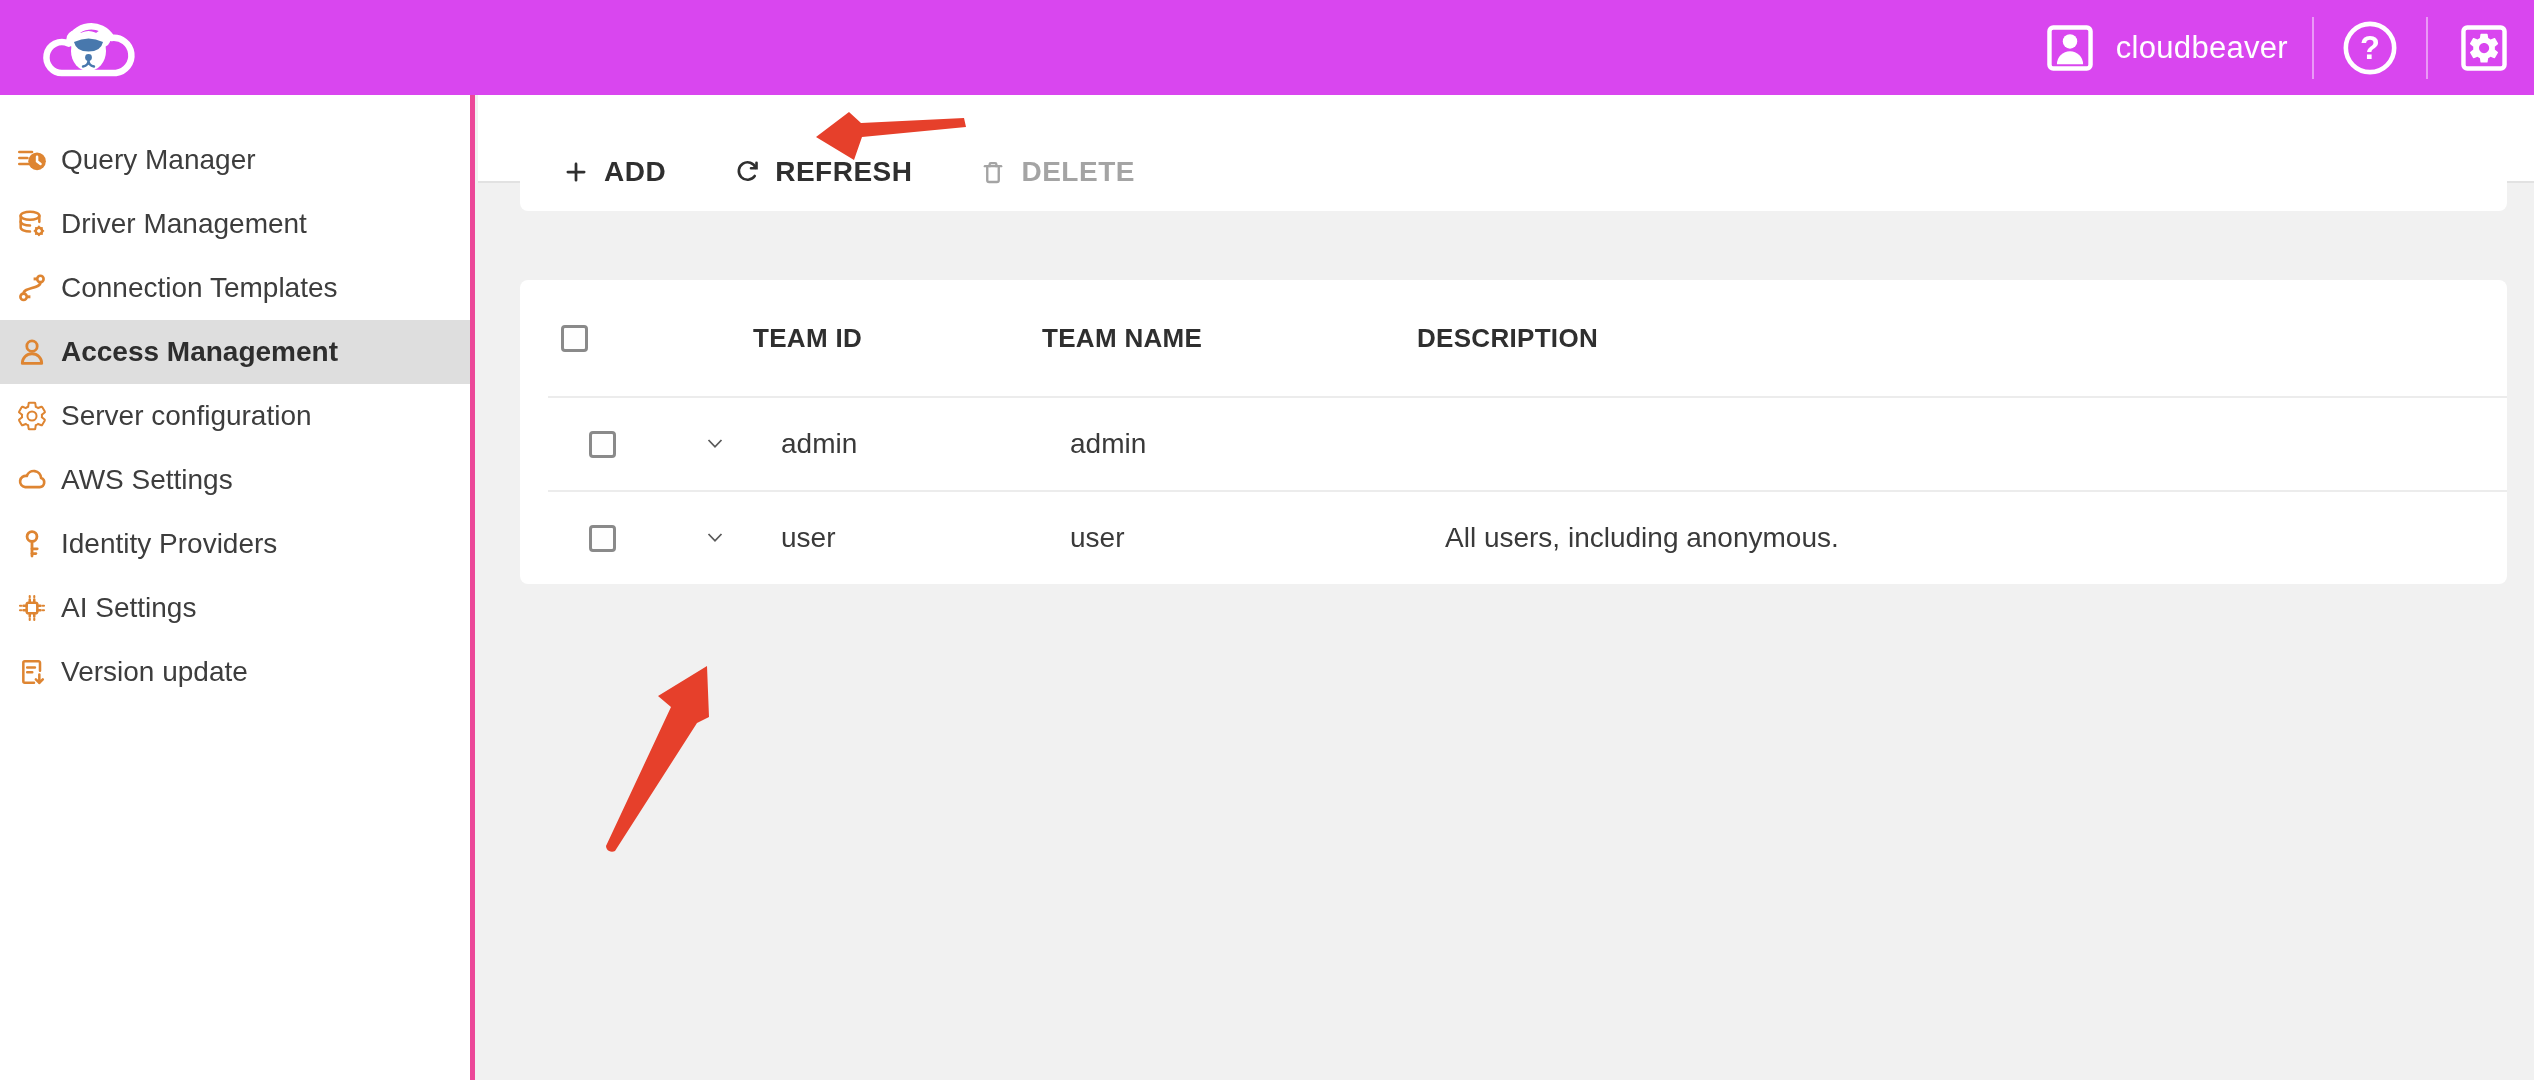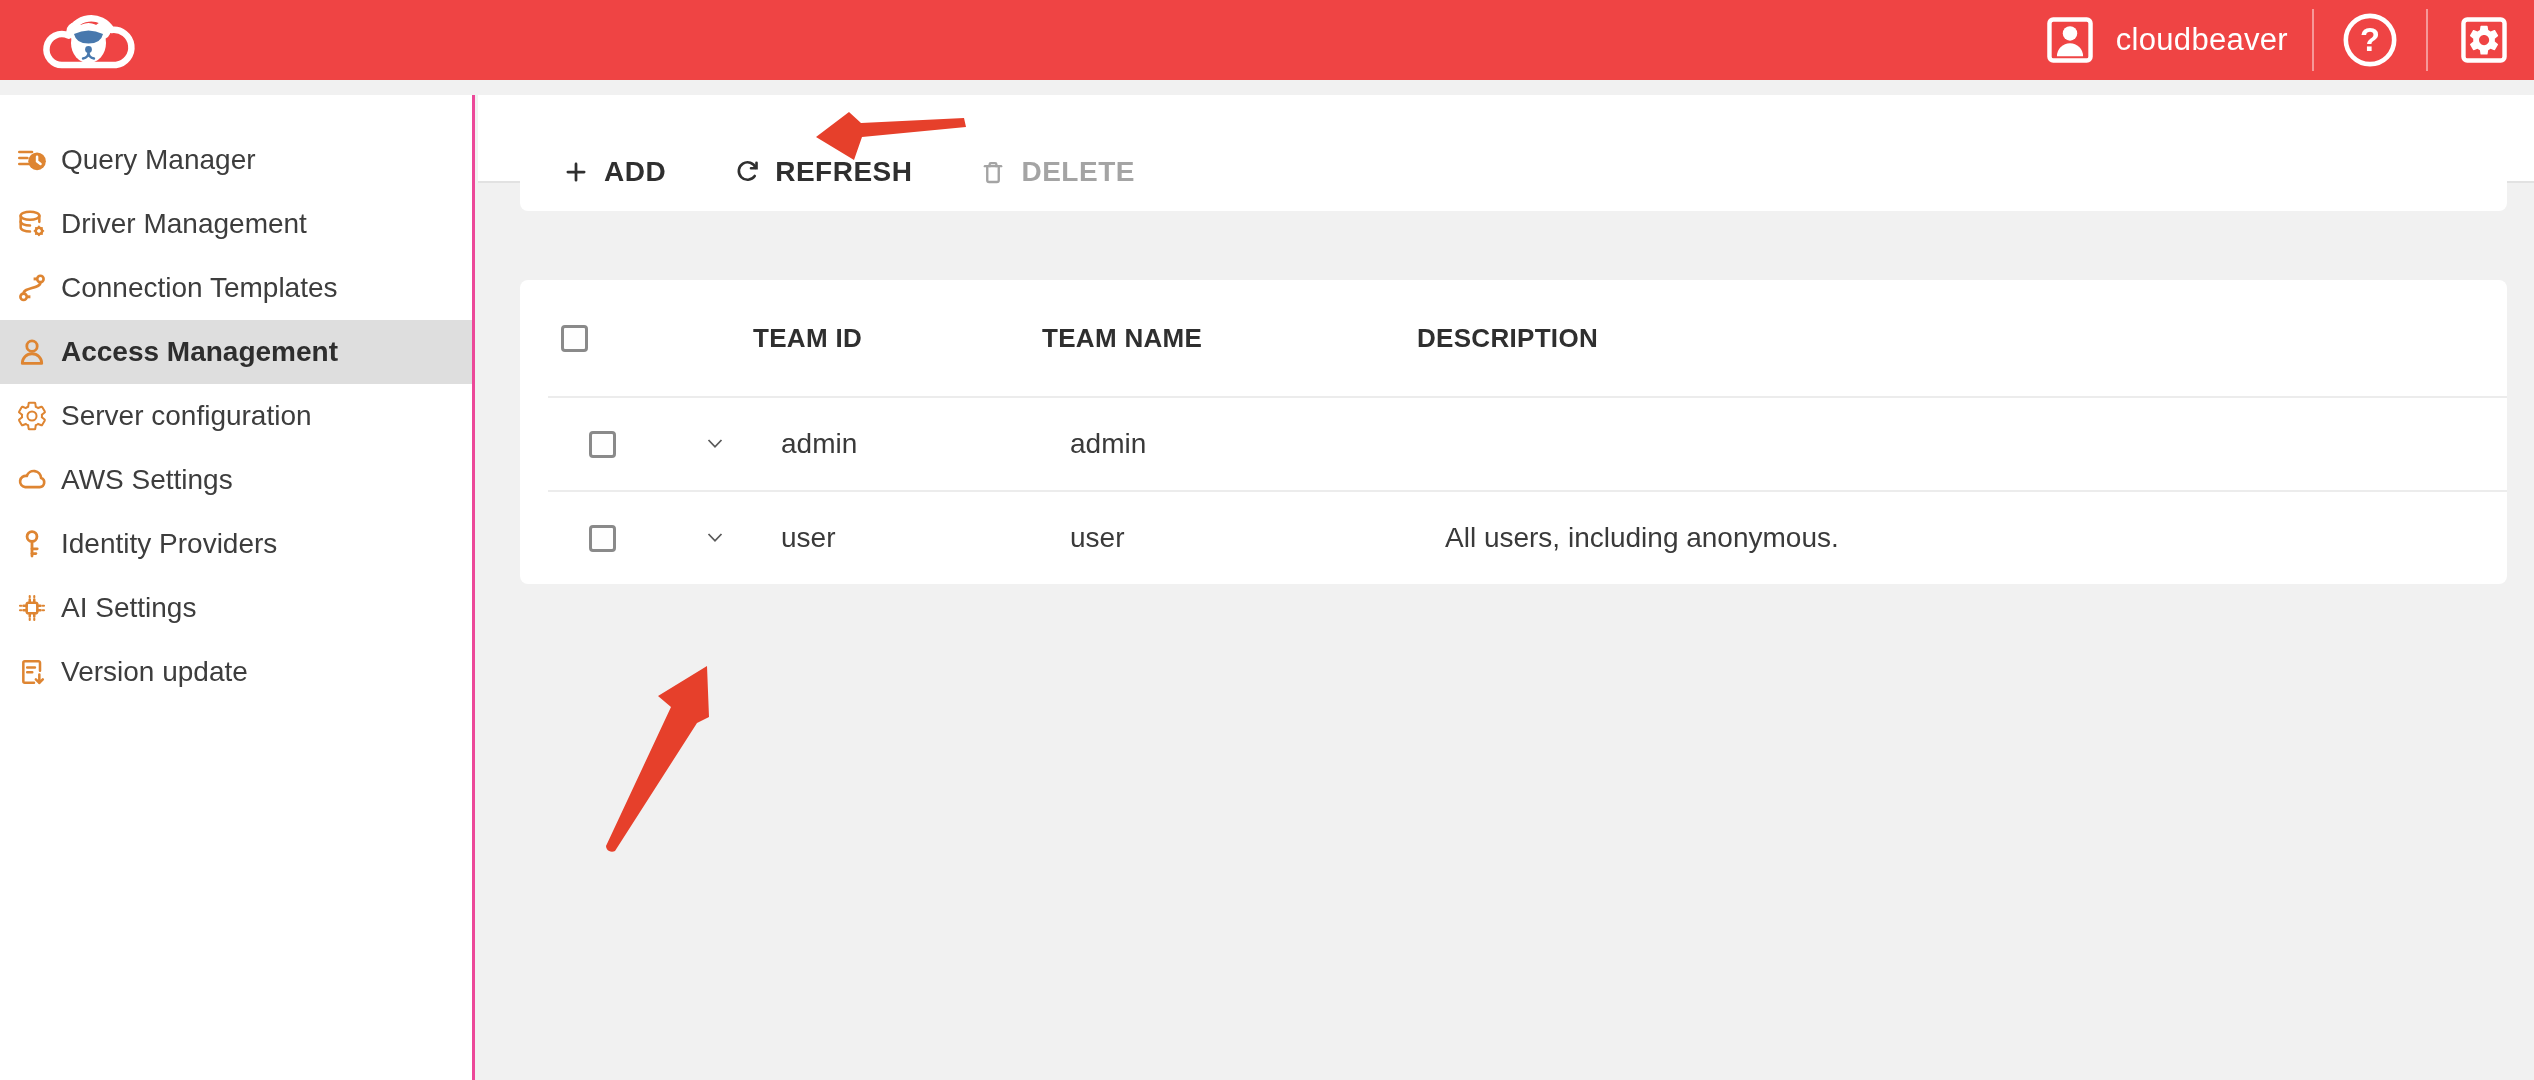--- a/index.html
+++ b/index.html
@@ -6,36 +6,36 @@
   html,body { width:2534px; height:1080px; overflow:hidden; }
   body {
     font-family:"Liberation Sans", sans-serif;
     background:#f1f1f1;
     position:relative;
     color:#333;
   }
 
   
   .app-header {
-    position:absolute; top:0; left:0; width:2534px; height:80px;
-    background:#ef4444;
+    position:absolute; top:0; left:0; width:2534px; height:95px;
+    background:#d946ef;
     display:flex; align-items:center; justify-content:space-between;
     padding:0 18px 0 36px;
   }
   .logo-wrap { display:flex; align-items:center; }
   .header-right { display:flex; align-items:center; }
   .user-chip { display:flex; align-items:center; gap:18px; cursor:pointer; }
   .user-label { color:#fff; font-size:31px; font-weight:400; letter-spacing:.3px; }
   .hdr-divider { width:2px; height:62px; background:rgba(255,255,255,.45); margin:0 24px; }
   .hdr-btn { display:flex; align-items:center; justify-content:center; width:64px; height:64px; cursor:pointer; }
 
   
   .sidebar {
     position:absolute; top:95px; left:0; bottom:0; width:475px;
-    background:#ffffff; border-right:3px solid #ec4899;
+    background:#ffffff; border-right:5px solid #ec4899;
     padding-top:33px;
   }
   .side-item {
     height:64px; display:flex; align-items:center;
     padding-left:14px; cursor:pointer;
   }
   .side-item.selected { background:#dedede; }
   .side-icon { width:36px; height:36px; display:flex; align-items:center; justify-content:center; margin-right:11px; flex:0 0 36px; }
   .side-label { font-size:28px; color:#3d3d3d; }
   .side-item.selected .side-label { font-weight:bold; color:#2e2e2e; }

